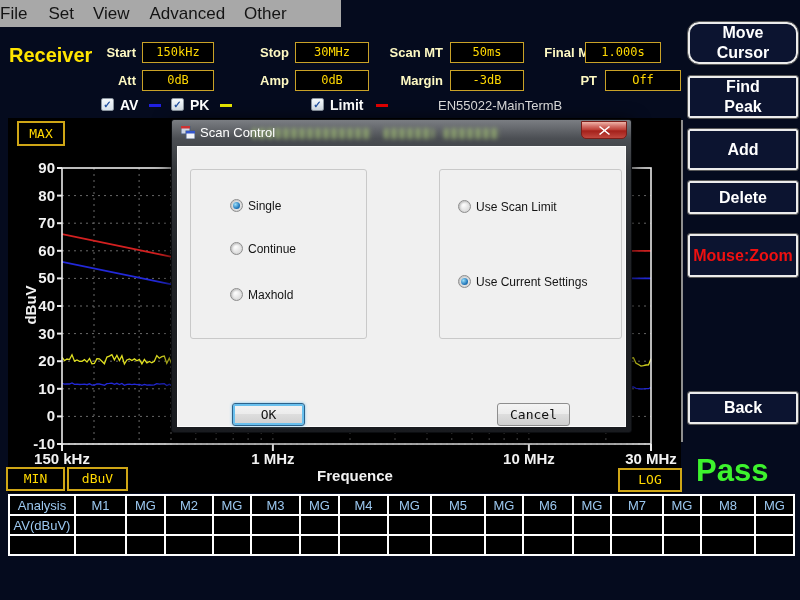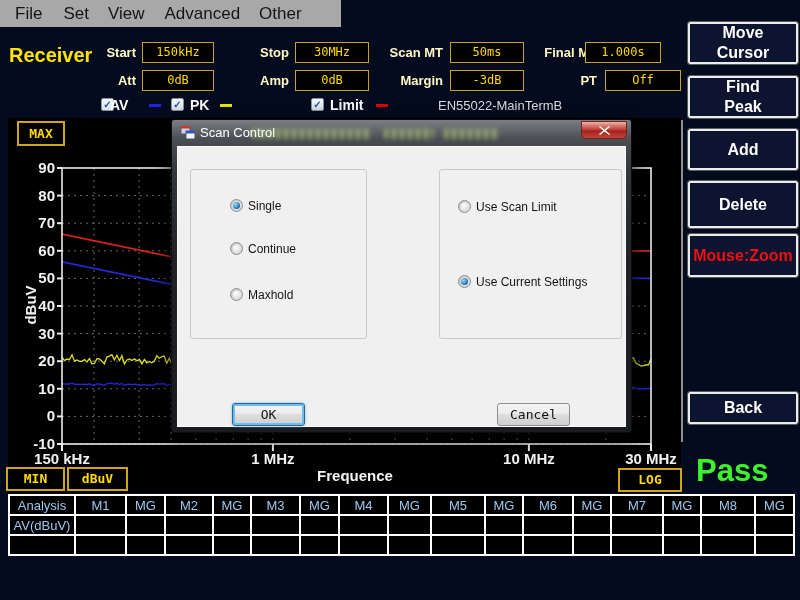--- a/index.html
+++ b/index.html
@@ -14,21 +14,21 @@
   .fld{position:absolute;height:21px;background:#000;border:1px solid #c9a227;color:#ffd800;font-family:"DejaVu Sans Mono",monospace;font-size:12px;text-align:center;line-height:19px}
   .rcv-title{position:absolute;left:9px;top:44px;color:#ffe400;font-size:20px;font-weight:bold}
   .cbx{position:absolute;width:13px;height:13px;background:linear-gradient(#f4f8fb,#d9e2ea);border:1px solid #8a949e;border-radius:2px;color:#1f4f9f;font-size:10px;line-height:11px;text-align:center;font-weight:bold}
   .cblbl{position:absolute;color:#fff;font-weight:bold;font-size:14px}
   .dash{position:absolute;width:12px;height:3px}
   .std{position:absolute;color:#dcdcdc;font-size:13px}
   
   .sbtn{position:absolute;left:688px;width:110px;background:#0c1430;border:2px solid #ececec;outline:1px solid #5a5a5a;border-radius:2px;color:#fff;font-weight:bold;font-size:16px;display:flex;align-items:center;justify-content:center;text-align:center;line-height:1.25}
   .pass{position:absolute;left:696px;top:453px;color:#3df32d;font-size:31px;font-weight:bold}
   
-  .ybtn{position:absolute;background:rgba(0,0,0,.2);border:2px solid #cfa616;color:#ffd800;font-family:"DejaVu Sans Mono",monospace;font-size:13px;font-weight:bold;text-align:center}
+  .ybtn{position:absolute;background:rgba(0,0,0,.2);border:2px solid #cfa616;color:#ffd800;font-family:"DejaVu Sans Mono",monospace;font-size:13px;font-weight:normal;text-align:center}
   
   table.an{position:absolute;left:8px;top:494px;border-collapse:collapse;table-layout:fixed}
   table.an td,table.an th{border:2px solid #fff;background:#000;color:#9cc8f0;font-size:13px;font-weight:normal;text-align:center;height:20px;overflow:hidden}
   
   .dlg{position:absolute;left:171px;top:119px;width:461px;height:314px;background:linear-gradient(180deg,#7b7e83 0%,#4b4e53 6%,#33363a 16%,#202226 45%,#191b1f 100%);border:1px solid #0b0d10;border-radius:3px;box-shadow:0 3px 18px rgba(0,0,0,.85);z-index:20}
   .dlg-title{position:absolute;left:28px;top:5px;color:#fff;font-size:13px}
   .dlg-icon{position:absolute;left:9px;top:6px;width:14px;height:13px}
   .blurseg{position:absolute;height:11px;top:8px;background:repeating-linear-gradient(90deg,rgba(168,198,118,.7) 0 4px,rgba(168,198,118,.12) 4px 8px);filter:blur(2.2px);border-radius:3px}
   .dlg-close{position:absolute;left:409px;top:1px;width:46px;height:18px;border:1px solid #7a1d18;border-radius:0 0 5px 5px;background:linear-gradient(180deg,#efb5a9 0%,#d4726a 25%,#bb3c33 50%,#a3201a 55%,#c0473e 100%);display:flex;align-items:center;justify-content:center}
   .dlg-client{position:absolute;left:5px;top:26px;width:449px;height:281px;background:#f0f0f0;border:1px solid #fbfbfb}
@@ -37,21 +37,21 @@
   .radio.sel::after{content:"";position:absolute;left:2px;top:2px;width:7px;height:7px;border-radius:50%;background:radial-gradient(circle at 35% 35%,#9adef8,#1e74b8 65%,#0c4d84)}
   .rlbl{position:absolute;color:#141414;font-family:Liberation Sans, sans-serif;font-size:12px;white-space:nowrap}
   .dbtn{position:absolute;width:73px;height:23px;border-radius:3px;background:linear-gradient(#f4f4f4,#ebebeb 50%,#dddddd 50%,#cfcfcf);color:#111;font-family:"DejaVu Sans Mono",monospace;font-size:13px;text-align:center;line-height:21px}
   .dbtn.ok{border:1px solid #2c628b;box-shadow:0 0 0 2px #69c0ee inset, 0 0 3px #7ac4ea}
   .dbtn.cancel{border:1px solid #8e8e8e}
 </style>
 </head>
 <body>
 
 <div class="menubar">
-  <span class="menu-item" style="margin-left:15px">File</span>
+  <span class="menu-item" style="">File</span>
   <span class="menu-item" style="margin-left:21px">Set</span>
   <span class="menu-item" style="margin-left:19px">View</span>
   <span class="menu-item" style="margin-left:20px">Advanced</span>
   <span class="menu-item" style="margin-left:19px">Other</span>
 </div>
 
 <div class="rcv-title">Receiver</div>
 
 <span class="flbl" style="left:40px;top:45px">Start</span>
 <div class="fld" style="left:142px;top:42px;width:72px">150kHz</div>
@@ -65,21 +65,21 @@
 <span class="flbl" style="left:40px;top:73px">Att</span>
 <div class="fld" style="left:142px;top:70px;width:72px">0dB</div>
 <span class="flbl" style="left:193px;top:73px">Amp</span>
 <div class="fld" style="left:295px;top:70px;width:74px">0dB</div>
 <span class="flbl" style="left:347px;top:73px">Margin</span>
 <div class="fld" style="left:450px;top:70px;width:74px">-3dB</div>
 <span class="flbl" style="left:501px;top:73px">PT</span>
 <div class="fld" style="left:605px;top:70px;width:76px">Off</div>
 
 <div class="cbx" style="left:101px;top:98px">✓</div>
-<span class="cblbl" style="left:110px;top:97px">AV</span>
+<span class="cblbl" style="left:120px;top:97px">AV</span>
 <div class="dash" style="left: 149px; top: 104px; background: rgb(32, 32, 224);"></div>
 <div class="cbx" style="left:171px;top:98px">✓</div>
 <span class="cblbl" style="left:190px;top:97px">PK</span>
 <div class="dash" style="left: 220px; top: 104px; background: rgb(230, 230, 0);"></div>
 <div class="cbx" style="left:311px;top:98px">✓</div>
 <span class="cblbl" style="left:330px;top:97px">Limit</span>
 <div class="dash" style="left: 376px; top: 104px; background: rgb(224, 0, 0);"></div>
 <span class="std" style="left:438px;top:98px">EN55022-MainTermB</span>
 
 <div class="abs" id="chart-holder" style="left:0;top:118px;width:690px;height:382px"><svg width="690" height="382" xmlns="http://www.w3.org/2000/svg">
@@ -154,24 +154,24 @@
       <text x="651.0" y="346" fill="#f2f2f2" font-size="15" font-weight="bold" text-anchor="middle" font-family="Liberation Sans,sans-serif">30 MHz</text>
       <text x="355" y="363" fill="#f2f2f2" font-size="15" font-weight="bold" text-anchor="middle" font-family="Liberation Sans,sans-serif">Frequence</text>
       <text x="36" y="187" fill="#f2f2f2" font-size="15" font-weight="bold" text-anchor="middle" font-family="Liberation Sans,sans-serif" transform="rotate(-90 36 187)">dBuV</text>
     </svg></div>
 <div class="ybtn" style="left:17px;top:121px;width:48px;height:25px;line-height:21px">MAX</div>
 <div class="ybtn" style="left:6px;top:467px;width:59px;height:24px;line-height:20px">MIN</div>
 <div class="ybtn" style="left:67px;top:467px;width:61px;height:24px;line-height:20px">dBuV</div>
 <div class="ybtn" style="left:618px;top:468px;width:64px;height:24px;line-height:20px">LOG</div>
 
 <div id="sidebar">
-    <div class="sbtn" style="top: 22px; height: 42px; color: rgb(255, 255, 255);">Move<br>Cursor</div>
+    <div class="sbtn" style="top: 22px; height: 42px; color: rgb(255, 255, 255); border-radius: 11px;">Move<br>Cursor</div>
     <div class="sbtn" style="top: 76px; height: 42px; color: rgb(255, 255, 255);">Find<br>Peak</div>
     <div class="sbtn" style="top: 129px; height: 41px; color: rgb(255, 255, 255);">Add</div>
-    <div class="sbtn" style="top: 181px; height: 47px; color: rgb(255, 255, 255);">Delete</div>
+    <div class="sbtn" style="top: 181px; height: 33px; color: rgb(255, 255, 255);">Delete</div>
     <div class="sbtn" style="top: 234px; height: 43px; color: rgb(240, 16, 16);">Mouse:Zoom</div>
     <div class="sbtn" style="top: 392px; height: 32px; color: rgb(255, 255, 255);">Back</div>
   </div>
 <div class="pass" style="color: rgb(61, 243, 45);">Pass</div>
 
 <table class="an" id="antable">
     <colgroup>
       <col style="width:66px">
       <col style="width:51px">
       <col style="width:39px">

